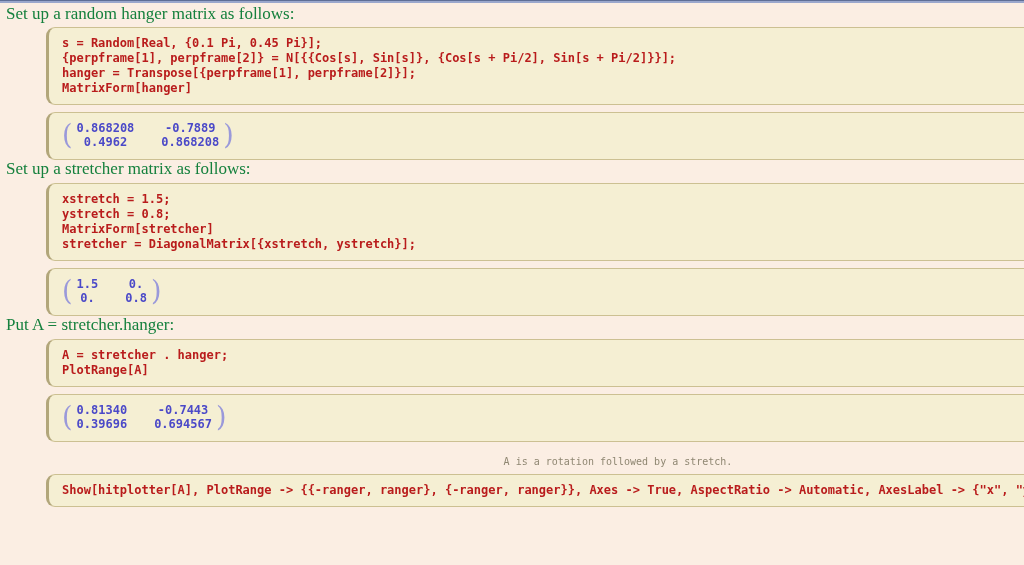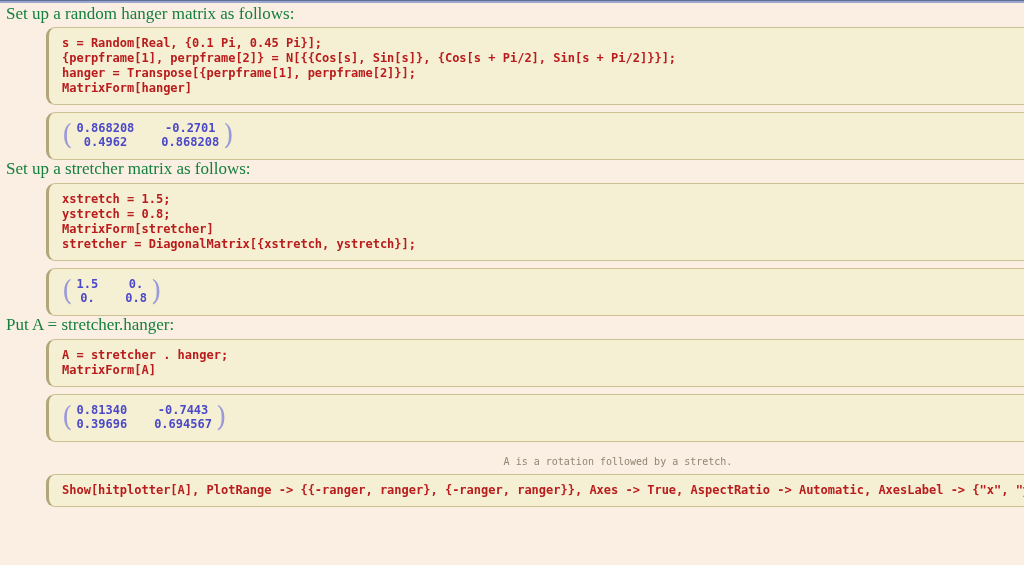--- a/index.html
+++ b/index.html
@@ -67,21 +67,21 @@
     <div class="code-line">s = Random[Real, {0.1 Pi, 0.45 Pi}];</div>
     <div class="code-line">{perpframe[1], perpframe[2]} = N[{{Cos[s], Sin[s]}, {Cos[s + Pi/2], Sin[s + Pi/2]}}];</div>
     <div class="code-line">hanger = Transpose[{perpframe[1], perpframe[2]}];</div>
     <div class="code-line">MatrixForm[hanger]</div>
   </div>
   <div class="cell output-cell">
     <div class="matrix">
       <span class="paren">(</span>
       <div class="mgrid">
         <span>0.868208</span>
-        <span>-0.2701</span>
+        <span>-0.7889</span>
         <span>0.4962</span>
         <span>0.868208</span>
       </div>
       <span class="paren">)</span>
     </div>
   </div>
 </div>
 
 <div>
   <div class="heading mt11">Set up a stretcher matrix as follows:</div>
@@ -102,21 +102,21 @@
       </div>
       <span class="paren">)</span>
     </div>
   </div>
 </div>
 
 <div>
   <div class="heading mt11">Put A = stretcher.hanger:</div>
   <div class="cell input-cell mt6">
     <div class="code-line">A = stretcher . hanger;</div>
-    <div class="code-line">MatrixForm[A]</div>
+    <div class="code-line">PlotRange[A]</div>
   </div>
   <div class="cell output-cell">
     <div class="matrix">
       <span class="paren">(</span>
       <div class="mgrid">
         <span>0.81340</span>
         <span>-0.7443</span>
         <span>0.39696</span>
         <span>0.694567</span>
       </div>

